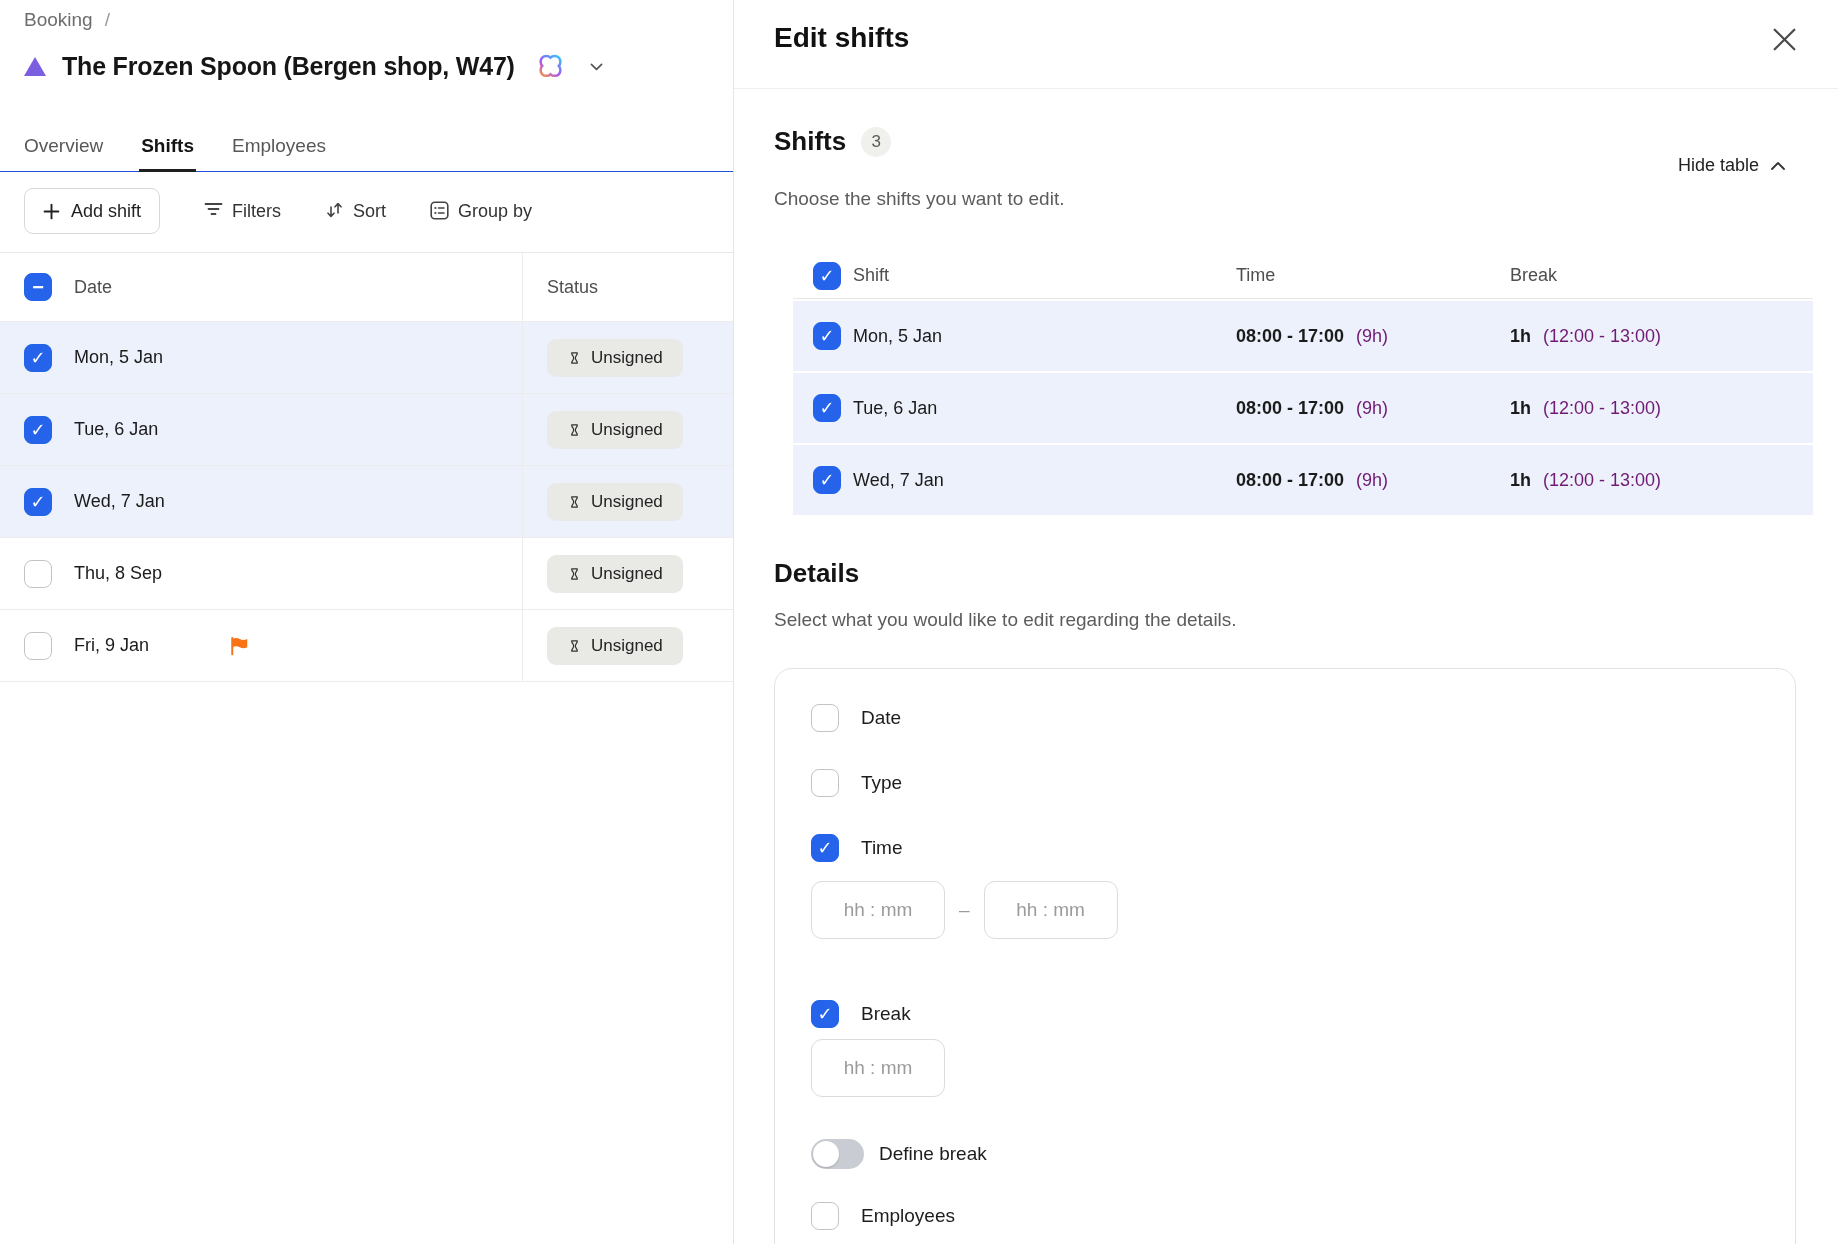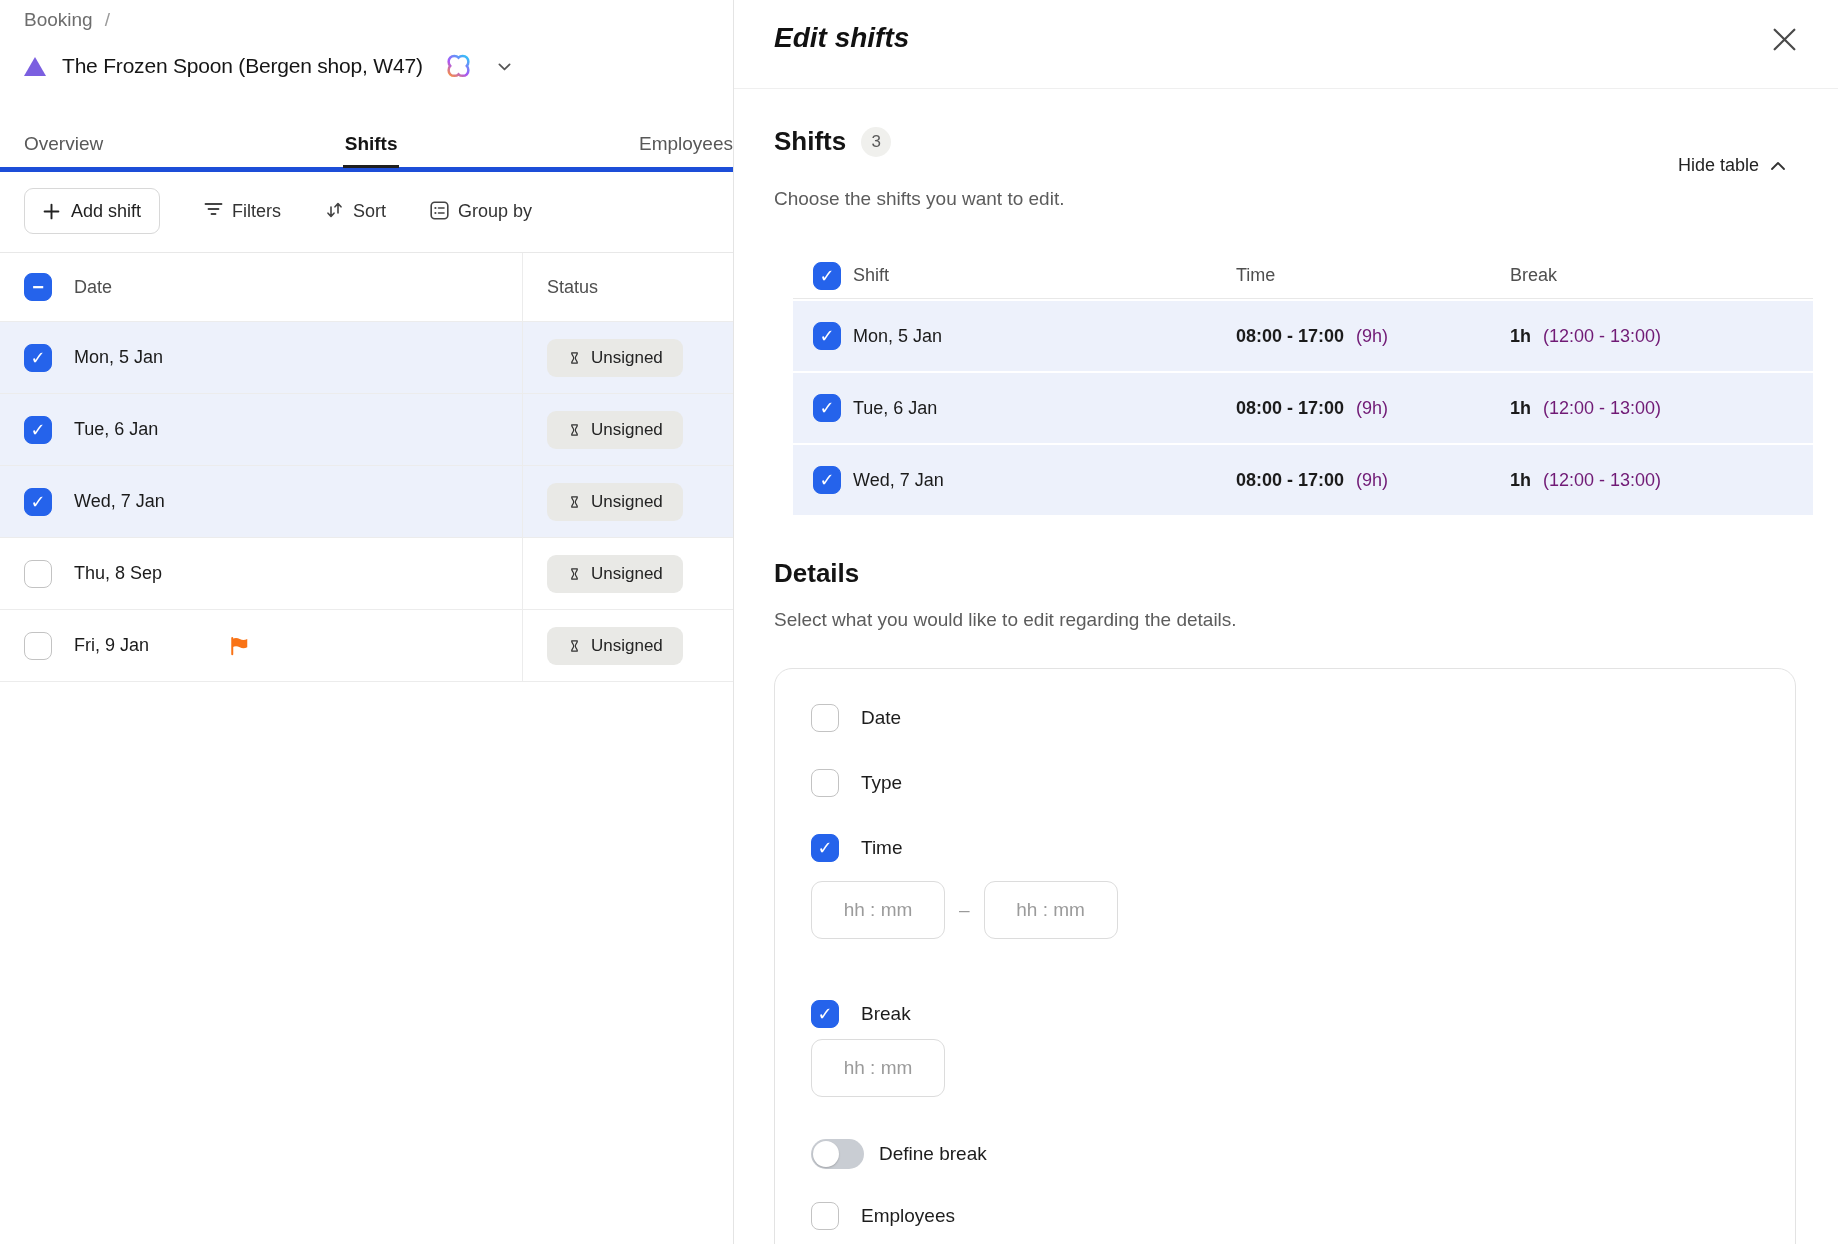--- a/index.html
+++ b/index.html
@@ -6,25 +6,25 @@
   html,body { background:#fff; }
   body { font-family:"Liberation Sans","DejaVu Sans",sans-serif; color:#1d1d1d; }
   .stage { position:relative; width:1838px; height:1244px; background:#fff; overflow:hidden; }
 
   
   .left-panel { position:absolute; left:0; top:0; width:733px; height:100%; background:#fff; }
   .breadcrumb { position:absolute; left:24px; top:9px; font-size:19px; color:#6d6d6d; display:flex; gap:12px; align-items:center; }
   .crumb-sep { color:#9a9a9a; }
   .title-row { position:absolute; left:24px; top:46px; height:40px; display:flex; align-items:center; gap:16px; }
   .tri { width:0; height:0; border-left:11px solid transparent; border-right:11px solid transparent; border-bottom:19px solid #7b5fe0; }
-  .page-title { font-size:21px; font-weight:400; color:#161616; letter-spacing:-.2px; }
+  .page-title { font-size:25px; font-weight:700; color:#161616; letter-spacing:-.2px; }
   .squircle-btn { display:flex; align-items:center; margin-left:6px; cursor:pointer; }
   .chev-btn { display:flex; align-items:center; margin-left:8px; cursor:pointer; }
 
-  .tabs { position:absolute; left:0; top:120px; width:100%; height:52px; border-bottom:5px solid #1d4ed8; display:flex; gap:38px; padding-left:24px;justify-content:space-between; }
+  .tabs { position:absolute; left:0; top:120px; width:100%; height:52px; border-bottom:1px solid #1d4ed8; display:flex; gap:38px; padding-left:24px; }
   .tab { font-size:19px; color:#585858; display:flex; align-items:center; position:relative; cursor:pointer; }
   .tab.active { color:#151515; font-weight:600; }
   .tab.active::after { content:""; position:absolute; left:-2px; right:-2px; bottom:-1px; height:3px; background:#1f1f1f; }
 
   .toolbar { position:absolute; left:24px; top:188px; height:46px; display:flex; align-items:center; gap:44px; }
   .btn-add { display:flex; align-items:center; gap:11px; height:46px; padding:0 18px; border:1px solid #d8d8d8; border-radius:9px; font-size:18px; color:#1f1f1f; background:#fff; cursor:pointer; }
   .tool { display:flex; gap:9px; font-size:18px; color:#333; cursor:pointer; }
 
   .ltable { position:absolute; left:0; top:252px; width:100%; }
   .lrow { display:flex; height:72px; border-bottom:1px solid #ececec; align-items:stretch; }
@@ -39,21 +39,21 @@
   .flag.on { display:inline-flex; }
 
   
   .cb { flex:0 0 auto; width:28px; height:28px; border-radius:8px; border:1.5px solid #c3c3c3; background:#fff; display:flex; align-items:center; justify-content:center; cursor:pointer; }
   .cb.on { background:#2563eb; border-color:#2563eb; }
   .cb.on::after { content:"✓"; color:#fff; font-size:18px; font-weight:700; line-height:1; }
   .cb.on.indet::after { content:"−"; font-size:20px; }
 
   
   .drawer { position:absolute; left:733px; right:0; top:0; bottom:0; background:#fff; border-left:1px solid #e4e4e4; }
-  .d-header { position:relative; height:89px; border-bottom:1px solid #efefef;font-style:italic; }
+  .d-header { position:relative; height:89px; border-bottom:1px solid #efefef; }
   .d-title { position:absolute; left:40px; top:22px; font-size:28px; font-weight:700; color:#111; }
   .close-btn { position:absolute; right:40px; top:26px; cursor:pointer; display:flex; }
 
   .sec-heading { display:flex; align-items:center; gap:15px; }
   .sec-heading h2 { font-size:26px; font-weight:700; color:#141414; }
   .count-badge { width:30px; height:30px; border-radius:50%; background:#f0f0ed; color:#5a5a5a; font-size:17px; display:flex; align-items:center; justify-content:center; }
   .shifts-heading { position:absolute; left:40px; top:126px; }
   .hide-table { position:absolute; right:52px; top:155px; display:flex; align-items:center; gap:11px; font-size:18px; color:#232323; cursor:pointer; }
   .shifts-sub { position:absolute; left:40px; top:188px; font-size:19px; color:#5c5c5c; }
 

